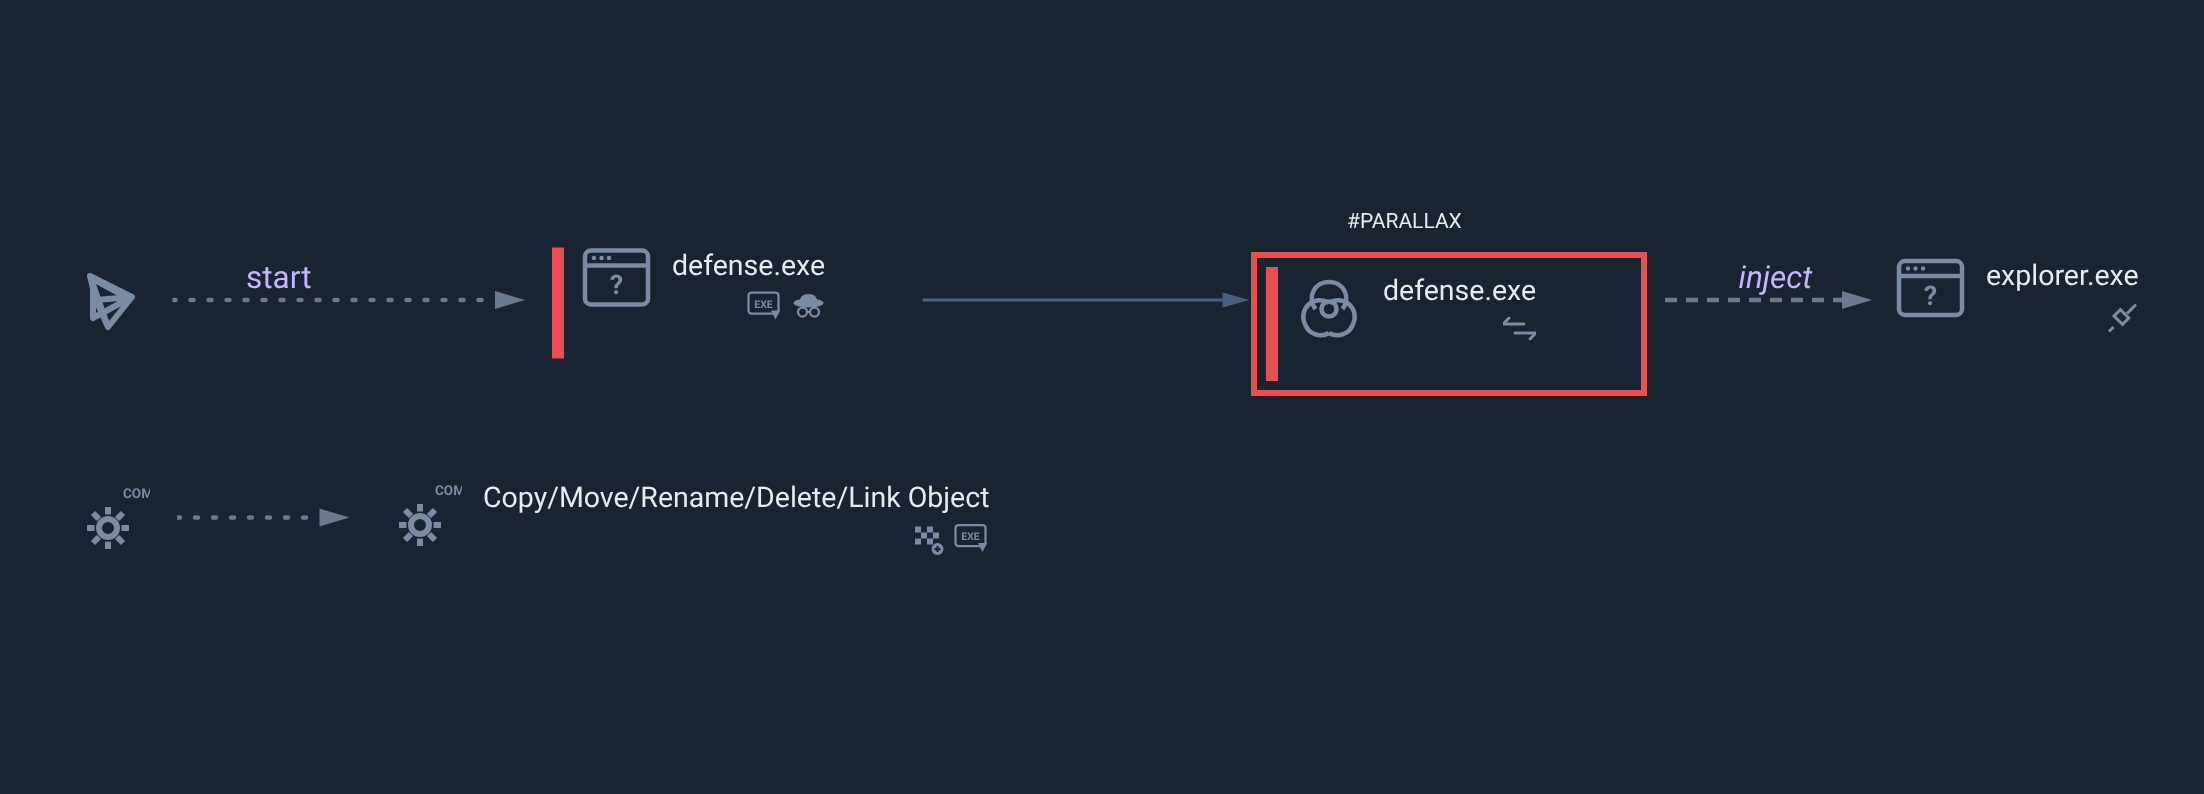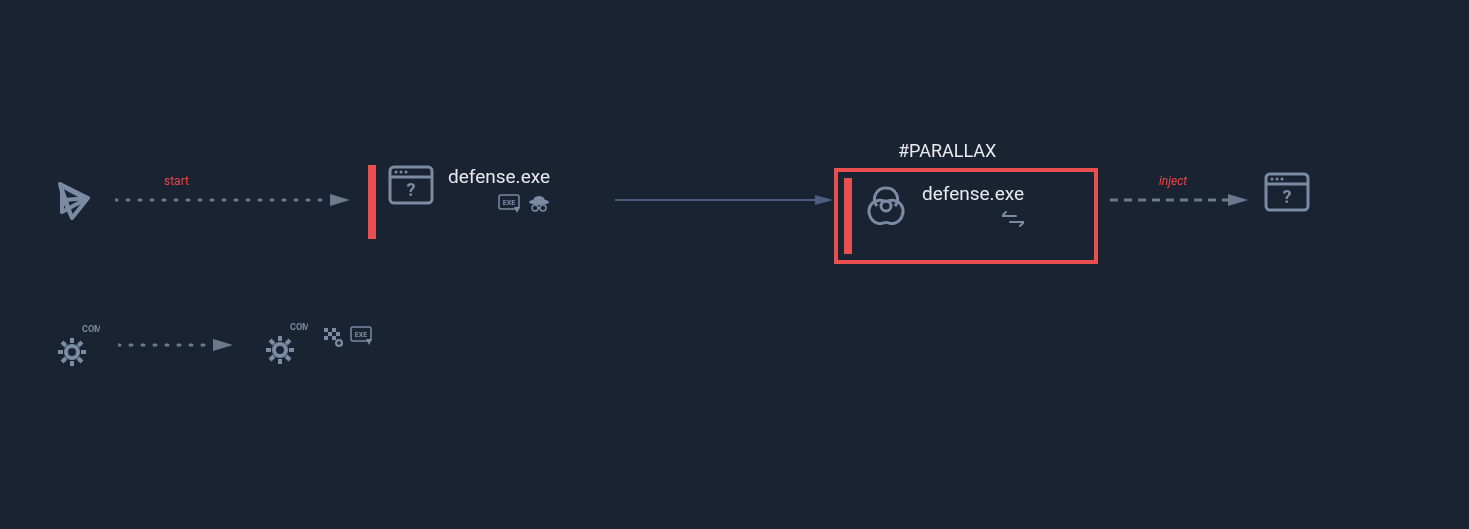--- a/index.html
+++ b/index.html
@@ -26,26 +26,26 @@
     margin-right: 14px;
   }
   .node-text {
     color: #e8eaed;
     font-size: 19px;
     font-weight: 400;
   }
   .tag-label {
     position: absolute;
     color: #e8eaed;
-    font-size: 18px;
+    font-size: 14px;
   }
   .edge-label {
     position: absolute;
-    color: #ef4444;
-    font-size: 12px;
+    color: #c4b5fd;
+    font-size: 21px;
   }
   .highlighted {
     border: 4px solid #e94f4f;
     padding: 6px 18px 6px 6px;
   }
   .sub-icons {
     display: flex;
     gap: 6px;
     margin-top: 6px;
     justify-content: flex-end;
@@ -147,20 +147,33 @@
   <span class="node-icon">
     <svg width="46" height="40" viewBox="0 0 46 40">
       <rect x="2" y="2" width="42" height="36" rx="4" fill="none" stroke="#7a8ba3" stroke-width="3"></rect>
       <line x1="2" y1="12" x2="44" y2="12" stroke="#7a8ba3" stroke-width="3"></line>
       <circle cx="8" cy="7" r="1.5" fill="#7a8ba3"></circle>
       <circle cx="13" cy="7" r="1.5" fill="#7a8ba3"></circle>
       <circle cx="18" cy="7" r="1.5" fill="#7a8ba3"></circle>
       <text x="23" y="31" font-size="18" fill="#7a8ba3" text-anchor="middle" font-weight="bold">?</text>
     </svg>
   </span>
+  <div>
+    <div class="node-text">explorer.exe</div>
+    <div class="sub-icons">
+      <span>
+        <svg width="22" height="22" viewBox="0 0 22 22">
+          <line x1="18" y1="4" x2="14" y2="8" stroke="#7a8ba3" stroke-width="2"></line>
+          <line x1="20" y1="2" x2="16" y2="6" stroke="#7a8ba3" stroke-width="2"></line>
+          <rect x="6" y="8" width="8" height="6" transform="rotate(45 11 11)" fill="none" stroke="#7a8ba3" stroke-width="2"></rect>
+          <line x1="5" y1="17" x2="2" y2="20" stroke="#7a8ba3" stroke-width="2"></line>
+        </svg>
+      </span>
+    </div>
+  </div>
 </div>
 
 <div class="node" style="left:50px; top:322px;">
   <span class="node-icon">
     <svg width="50" height="50" viewBox="0 0 50 50">
       <text x="32" y="10" font-size="9" fill="#7a8ba3" font-weight="bold">COM</text>
       <g transform="translate(22,30)">
         <circle cx="0" cy="0" r="6" fill="none" stroke="#7a8ba3" stroke-width="4"></circle>
         <g stroke="#7a8ba3" stroke-width="4">
           <line x1="0" y1="-14" x2="0" y2="-9"></line>
@@ -195,20 +208,21 @@
           <line x1="14" y1="0" x2="9" y2="0"></line>
           <line x1="-10" y1="-10" x2="-6" y2="-6"></line>
           <line x1="10" y1="10" x2="6" y2="6"></line>
           <line x1="-10" y1="10" x2="-6" y2="6"></line>
           <line x1="10" y1="-10" x2="6" y2="-6"></line>
         </g>
       </g>
     </svg>
   </span>
   <div>
+    <div class="node-text">Copy/Move/Rename/Delete/Link Object</div>
     <div class="sub-icons">
       <span>
         <svg width="22" height="22" viewBox="0 0 22 22">
           <rect x="2" y="2" width="4" height="4" fill="#7a8ba3"></rect>
           <rect x="10" y="2" width="4" height="4" fill="#7a8ba3"></rect>
           <rect x="6" y="6" width="4" height="4" fill="#7a8ba3"></rect>
           <rect x="14" y="6" width="4" height="4" fill="#7a8ba3"></rect>
           <rect x="2" y="10" width="4" height="4" fill="#7a8ba3"></rect>
           <rect x="10" y="10" width="4" height="4" fill="#7a8ba3"></rect>
           <circle cx="17" cy="17" r="4" fill="#7a8ba3"></circle>

